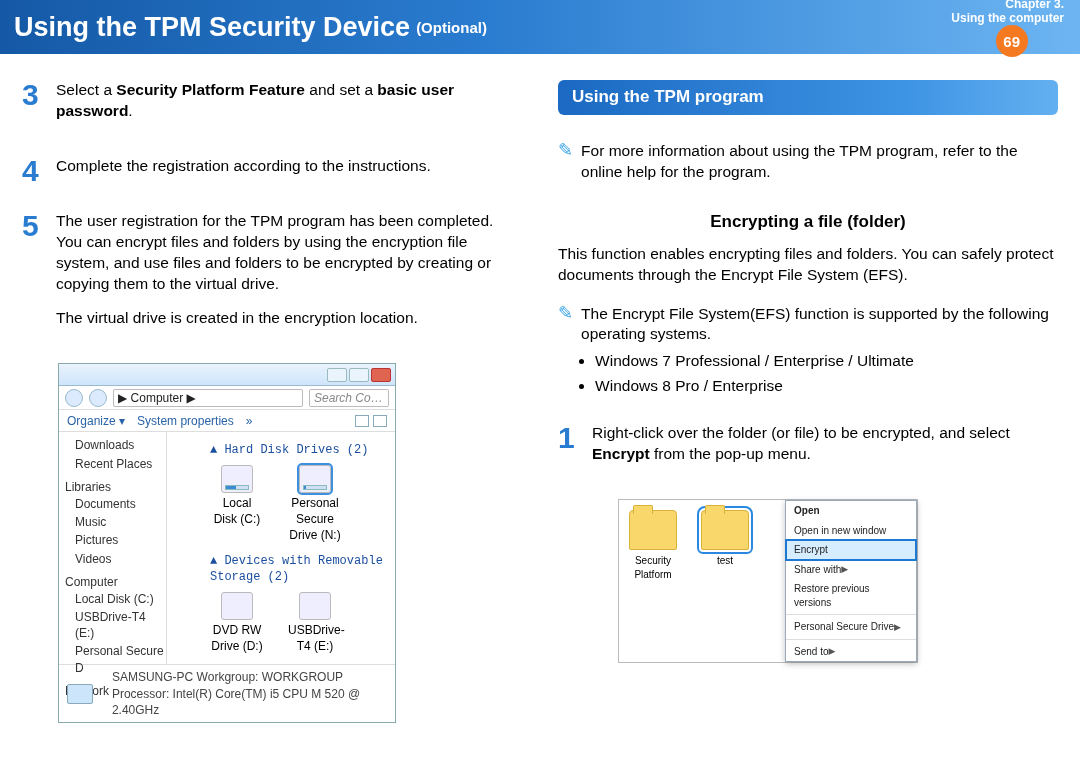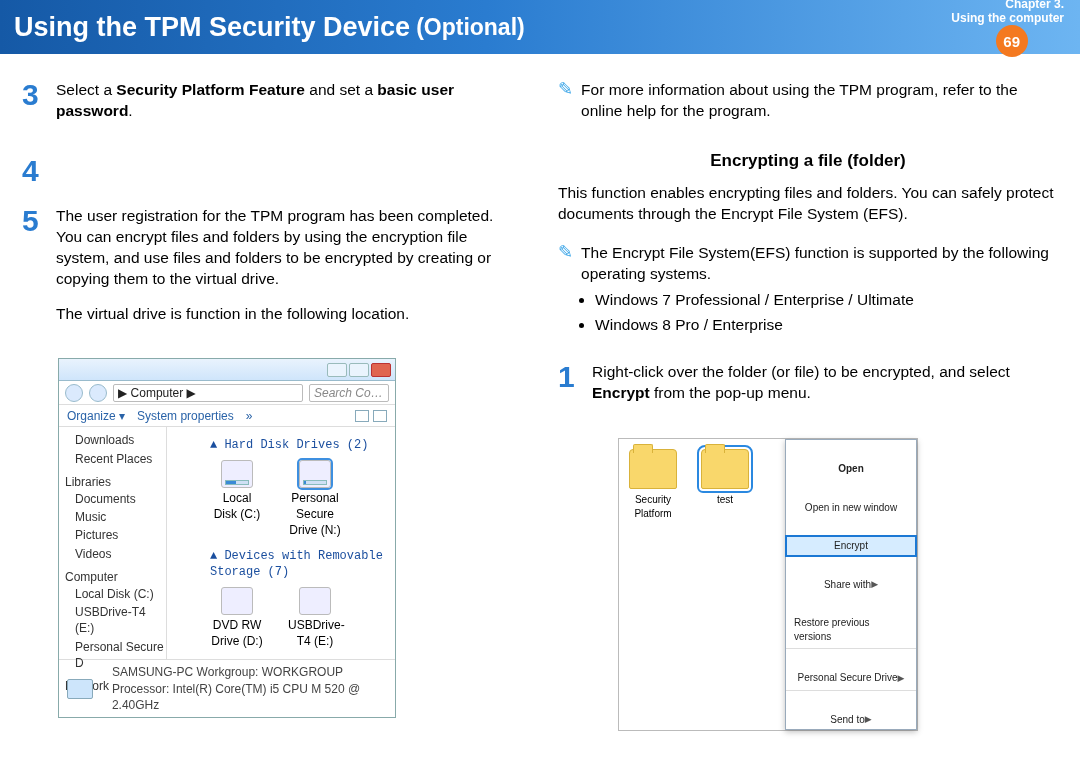--- a/index.html
+++ b/index.html
@@ -4,21 +4,21 @@
 <style>
   * { box-sizing: border-box; margin: 0; padding: 0; }
   body { width: 1080px; height: 766px; font-family: "Segoe UI", Arial, sans-serif; color: #000; background: #fff; overflow: hidden; }
 
   
   .hdr {
     background: linear-gradient(to right,#1559a6 0%,#2a7cd0 45%,#6db5f2 100%);
     height: 54px; display: flex; align-items: center; padding: 0 0 0 14px; color: #fff;
   }
   .hdr-title { font-size: 27px; font-weight: 700; }
-  .hdr-opt   { font-size: 23px; font-weight: 600; margin-left: 6px; }
+  .hdr-opt   { font-size: 15px; font-weight: 600; margin-left: 6px; }
   .hdr-right { margin-left: auto; display: flex; align-items: center; padding-right: 8px; flex-direction: column; }
   .hdr-chap  { font-size: 12px; line-height: 14px; text-align: right; font-weight: 600; margin-right: 8px; }
   .hdr-page  { width: 32px; height: 32px; border-radius: 50%; background: #f47920; color: #fff;
                display:flex;align-items:center;justify-content:center;font-weight:700;font-size:15px; }
 
   
   .page { display: flex; padding: 26px 22px 0 22px; gap: 36px; }
   .col  { flex: 1 1 0; font-size: 15.5px; line-height: 1.35; }
 
   
@@ -72,21 +72,21 @@
   .pcico{width:28px;height:20px;background:#cde5fb;border:1px solid #8ab;border-radius:2px;}
 
   
   .ctxshot{width:300px;border:1px solid #bbb;margin:10px 0 0 60px;display:flex;font-size:10px;background:#fff;}
   .ctx-left{flex:1;display:flex;gap:16px;align-items:flex-start;padding:10px 6px;}
   .folder{width:56px;text-align:center;}
   .folder .f-ico{width:48px;height:40px;margin:0 auto 4px;background:#f9d76b;border:1px solid #d9b23a;border-radius:4px 4px 2px 2px;position:relative;}
   .folder .f-ico::before{content:"";position:absolute;top:-6px;left:3px;width:18px;height:8px;background:#f9d76b;border:1px solid #d9b23a;border-bottom:none;border-radius:2px 2px 0 0;}
   .folder.sel .f-ico{outline:2px solid #2a88e0;outline-offset:2px;}
   .ctx-menu{width:132px;border:1px solid #9ab;background:#fff;box-shadow:0 2px 6px rgba(0,0,0,.25);}
-  .ctx-menu .mi{padding:3px 8px;display:flex;align-items:center;justify-content:center;color:#222;margin-top:19px;}
+  .ctx-menu .mi{padding:3px 8px;display:flex;align-items:center;justify-content:flex-start;color:#222;}
   .ctx-menu .mi .arr{color:#555;font-size:9px;}
   .ctx-menu .mi.bold{font-weight:700;}
   .ctx-menu .mi.hl{background:#d6ecff;outline:2px solid #1b78d4;outline-offset:-1px;}
   .ctx-menu .sep{height:1px;background:#ddd;margin:2px 0;}
 
 </style>
 </head>
 <body>
 
 <div class="hdr">
@@ -109,27 +109,30 @@
       <div class="step-num">3</div>
       <div class="step-body">
         <p>
           <span>Select a </span><span class="b">Security Platform Feature</span><span> and set a </span><span class="b">basic user password</span><span>.</span>
         </p>
       </div>
     </div>
 
     <div class="step">
       <div class="step-num">4</div>
+      <div class="step-body">
+        <p>Complete the registration according to the instructions.</p>
+      </div>
     </div>
 
     <div class="step">
       <div class="step-num">5</div>
       <div class="step-body">
         <p>The user registration for the TPM program has been completed. You can encrypt files and folders by using the encryption file system, and use files and folders to be encrypted by creating or copying them to the virtual drive.</p>
-        <p>The virtual drive is function in the following location.</p>
+        <p>The virtual drive is created in the encryption location.</p>
       </div>
     </div>
 
     <div class="explorer">
       <div class="exp-ttl">
         <div class="wbtn"></div>
         <div class="wbtn"></div>
         <div class="wbtn close"></div>
       </div>
       <div class="exp-nav">
@@ -175,21 +178,21 @@
             </div>
             <div class="drv">
               <div class="ico sel">
                   <div class="bar">
                     <i style="width:10%"></i>
                   </div>
                 </div>
               <div>Personal Secure Drive (N:)</div>
             </div>
           </div>
-          <div class="sect">▲ Devices with Removable Storage (7)</div>
+          <div class="sect">▲ Devices with Removable Storage (2)</div>
           <div class="drives">
             <div class="drv">
               <div class="ico"></div>
               <div>DVD RW Drive (D:)</div>
             </div>
             <div class="drv">
               <div class="ico"></div>
               <div>USBDrive-T4 (E:)</div>
             </div>
           </div>
@@ -200,20 +203,21 @@
         <div>
           <div>SAMSUNG-PC   Workgroup:  WORKGROUP</div>
           <div>Processor:  Intel(R) Core(TM) i5 CPU      M 520  @ 2.40GHz</div>
         </div>
       </div>
     </div>
   </div>
 
   <div class="col">
 
+    <div class="section-banner">Using the TPM program</div>
 
     <div class="note">
       <div class="note-icon">✎</div>
       <div class="note-body">
           <p>For more information about using the TPM program, refer to the online help for the program.</p>
         </div>
     </div>
 
     <div class="subhead">Encrypting a file (folder)</div>
     <p style="margin-bottom:18px">This function enables encrypting files and folders. You can safely protect documents through the Encrypt File System (EFS).</p>

